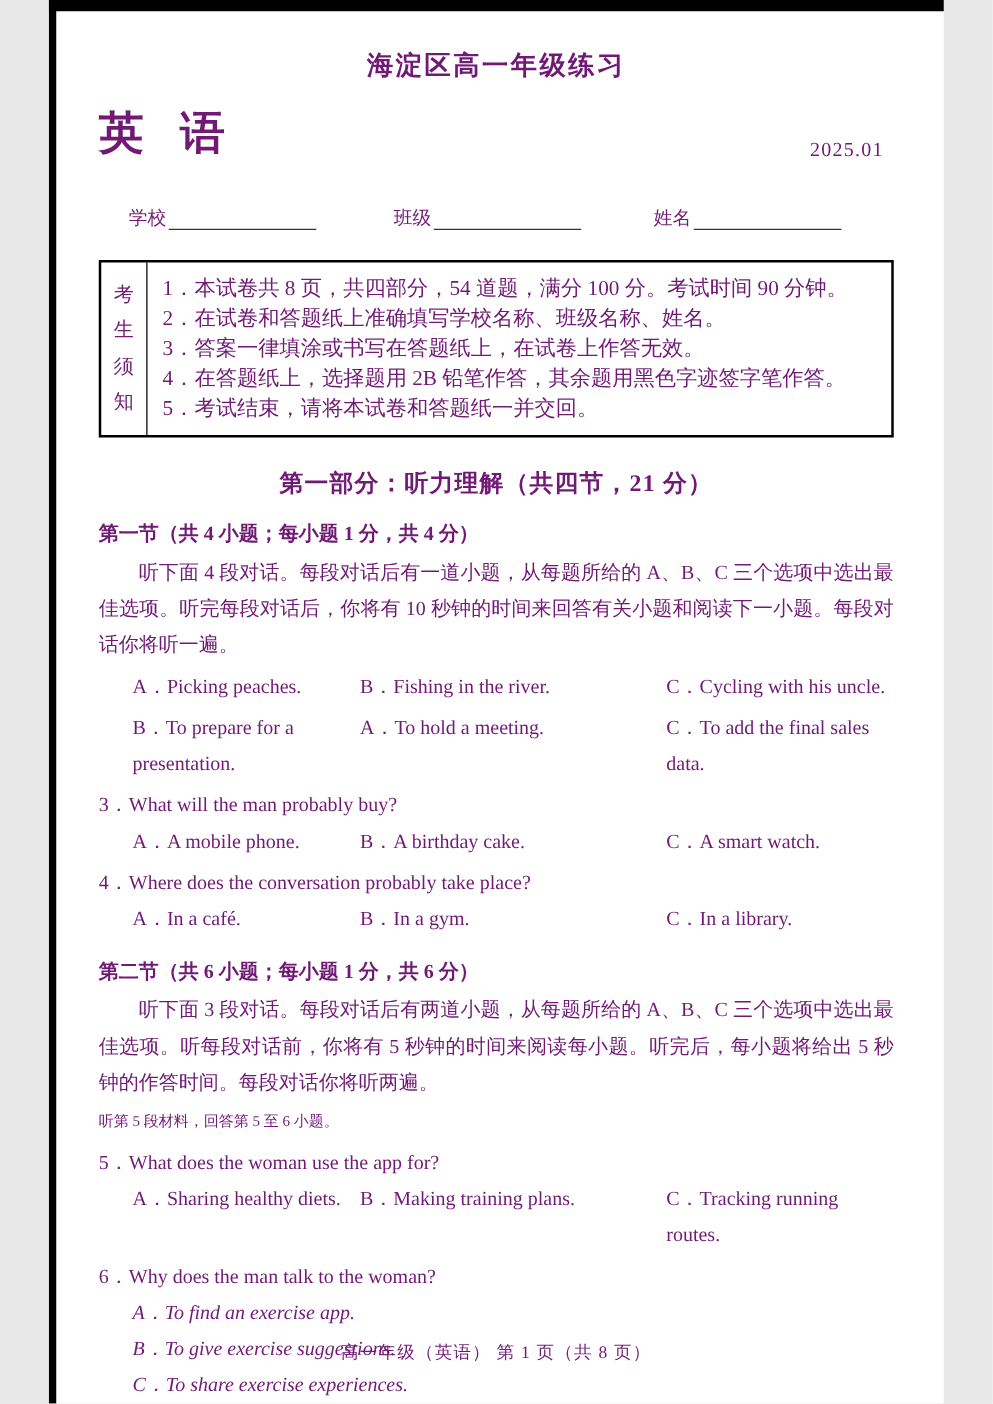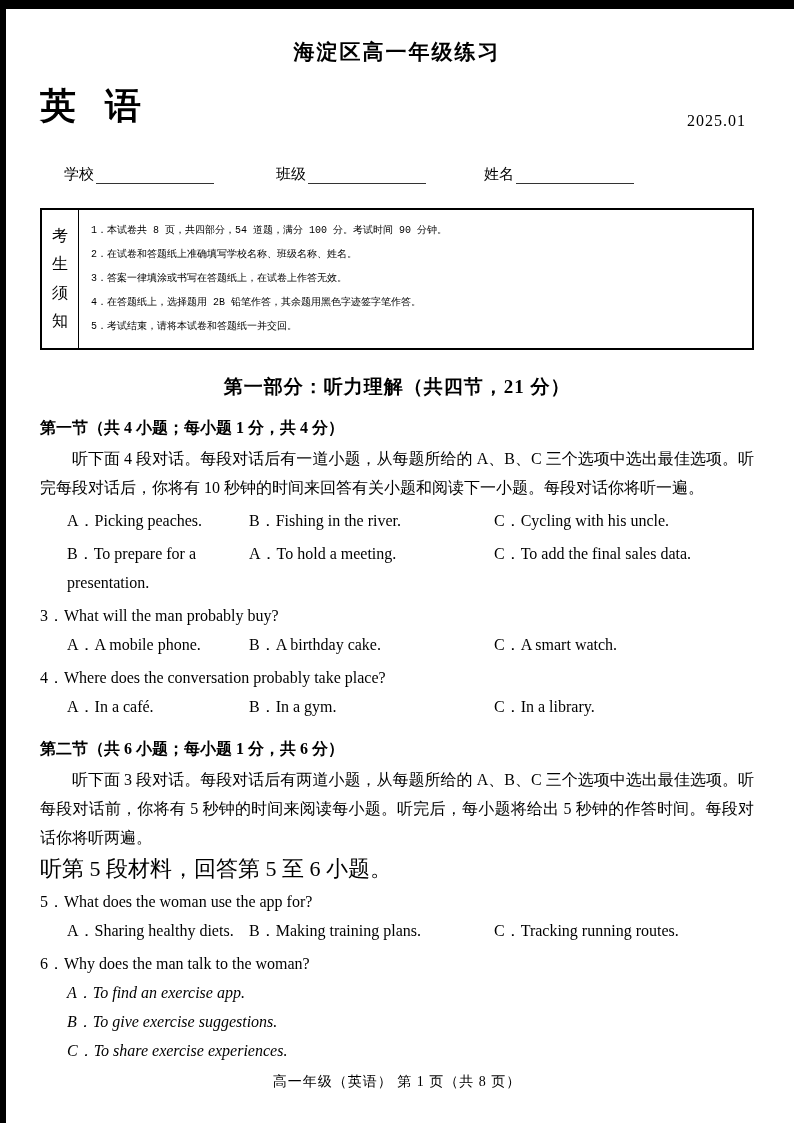--- a/index.html
+++ b/index.html
@@ -1,22 +1,22 @@
 <!DOCTYPE html>
 <html><head>
 <meta charset="utf-8">
 <style>
   html,body { margin:0; padding:0; background:#e8e8e8; }
   .page {
     position:relative;
-    width:794px; height:1123px;
+    width:716px; height:1123px;
     margin:0 auto;
     background:#ffffff;
     font-family:"Liberation Serif","DejaVu Serif",serif;
-    color:#000000;
+    color:#701a75;
     overflow:hidden;
     box-sizing:border-box;
   }
   .scan-bar-top { position:absolute; top:0; left:0; width:794px; height:9px; background:#000; }
   .scan-bar-left { position:absolute; top:0; left:0; width:6px; height:1123px; background:#000; }
 
   .content { padding:26px 40px 0 40px; box-sizing:border-box; }
 
   .header-title {
     text-align:center; font-size:21px; font-weight:bold;
@@ -37,31 +37,31 @@
   .ff-name   { margin-left:58px; }
 
   .notice-box {
     display:flex; border:2px solid #000; margin-top:24px;
   }
   .notice-side {
     width:36px; border-right:1.5px solid #000;
     display:flex; flex-direction:column; align-items:center; justify-content:space-evenly;
     padding:8px 0; font-size:16px;
   }
-  .notice-list { flex:1; padding:9px 12px 9px 12px; font-size:10px; line-height:24px;font-family:Liberation Mono, monospace; }
+  .notice-list { flex:1; padding:9px 12px 9px 12px; font-size:17px; line-height:24px; }
 
   .part-heading { text-align:center; font-weight:bold; font-size:19px; margin-top:24px; letter-spacing:1px; }
 
   .section-heading { font-weight:bold; font-size:16px; margin-top:14px; line-height:28px; }
 
   .intro {
     font-size:16px; line-height:29px; text-align:justify;
     text-indent:2em; margin-top:2px;
   }
-  .plain-line { font-size:22px; line-height:29px; margin-top:2px; }
+  .plain-line { font-size:12px; line-height:29px; margin-top:2px; }
 
   .question { margin-top:4px; }
   .q-text { font-size:16px; line-height:29px; }
   .options-row {
     display:grid; grid-template-columns:182px 245px 1fr;
     padding-left:27px; font-size:16px; line-height:29px;
   }
   .options-stack .opt { padding-left:27px; font-size:16px; line-height:29px;font-style:italic; }
 
   .footer {

